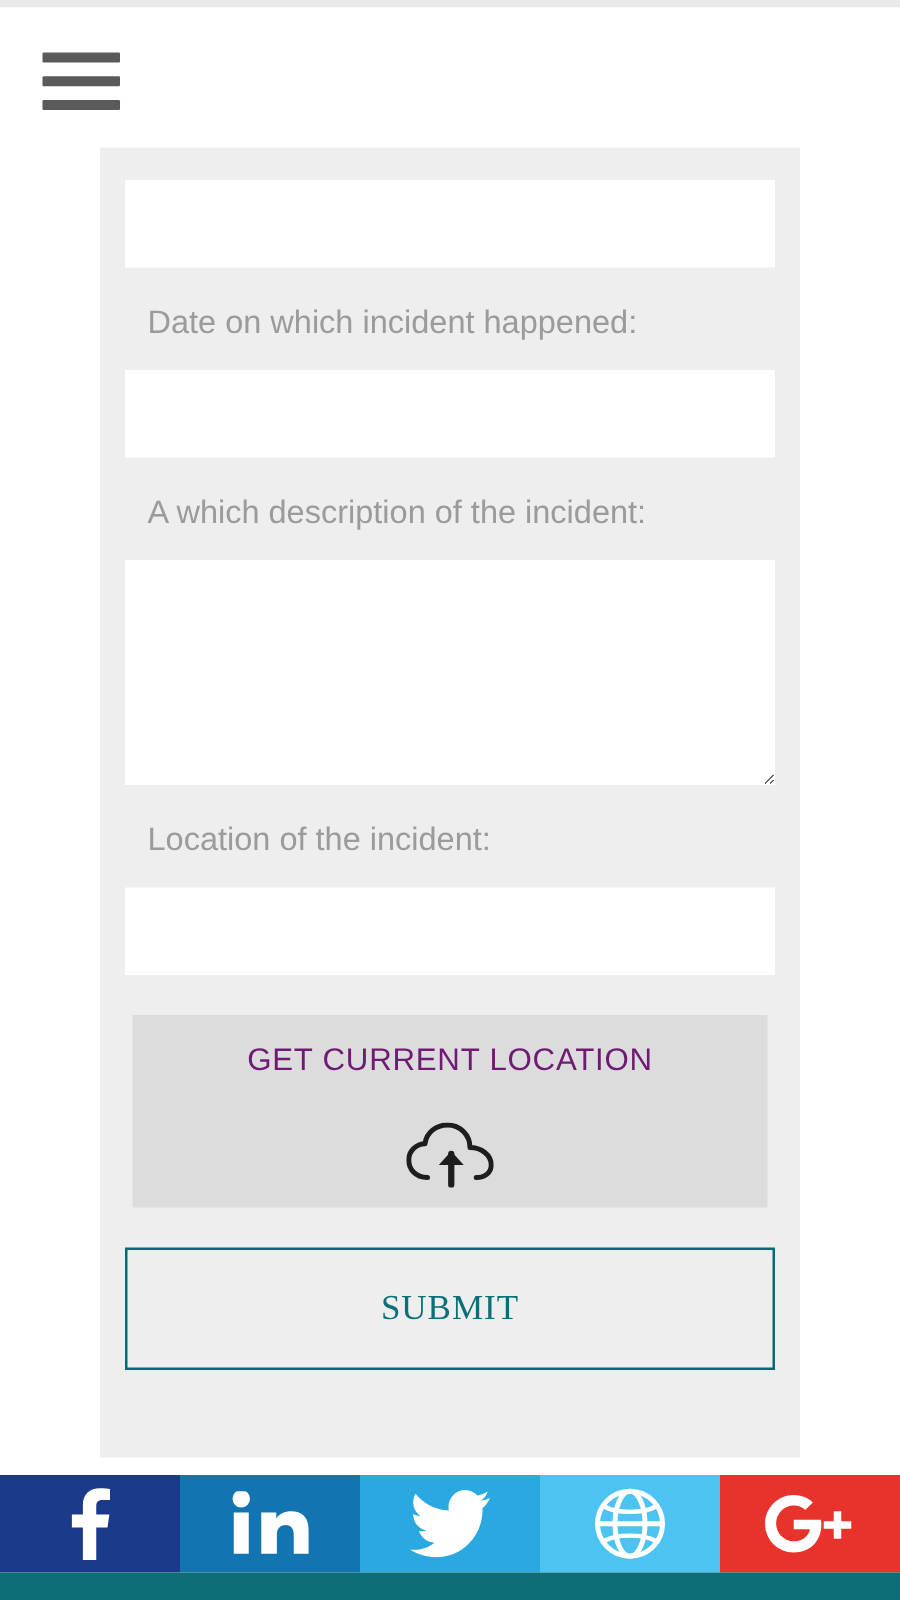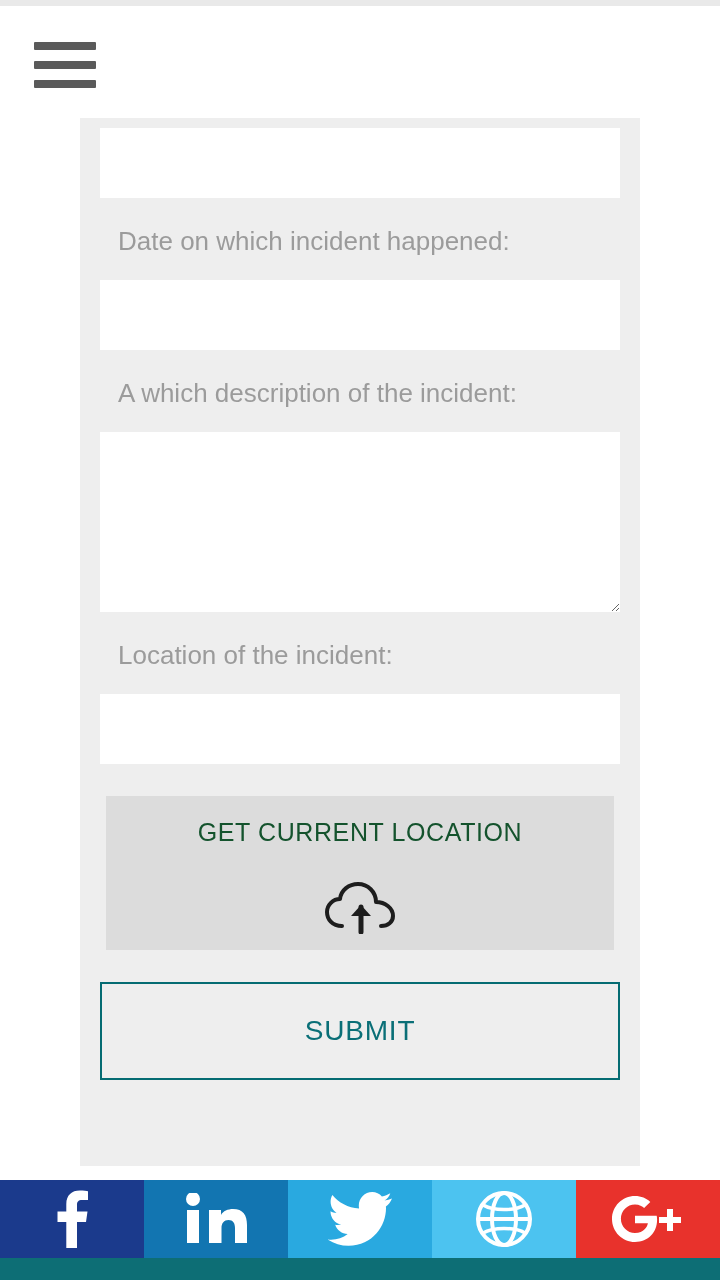--- a/index.html
+++ b/index.html
@@ -39,21 +39,21 @@
     width: 100%;
     background: #5a5a5a;
     border-radius: 1px;
   }
   
   .form-card {
     position: absolute;
     left: 80px; top: 118px;
     width: 560px; height: 1048px;
     background: #eeeeee;
-    padding: 0 20px;
+    padding: 16px 20px;
   }
   .field-input {
     width: 520px;
     height: 70px;
     background: #ffffff;
     border: none;
     margin-top: 0;
     display: block;
   }
   .input-top { margin-top: 10px; }
@@ -70,21 +70,21 @@
     height: 180px;
     background: #ffffff;
     border: none;
     display: block;
   }
   .btn-location {
     width: 508px;
     height: 72px;
     margin: 32px auto 0 auto;
     background: #dcdcdc;
-    color: #14532d;
+    color: #701a75;
     font-size: 25px;
     letter-spacing: 0.6px;
     display: flex; align-items: center; justify-content: center;
     border: none;
     cursor: pointer;
     font-family: "Liberation Sans", sans-serif;
   }
   .upload-label {
     font-size: 26px;
     color: #9b9b9b;
@@ -104,21 +104,21 @@
     width: 520px;
     height: 98px;
     margin: 32px auto 16px auto;
     background: #eeeeee;
     border: 2px solid #046b72;
     color: #0a6f77;
     font-size: 28px;
     letter-spacing: 0.8px;
     display: flex; align-items: center; justify-content: center;
     cursor: pointer;
-    font-family: Liberation Sans, sans-serif;
+    font-family: Liberation Serif, serif;
   }
   
   .social-bar {
     position: absolute;
     left: 0; bottom: 22px;
     width: 720px; height: 78px;
     display: flex;
   }
   .social-cell {
     flex: 1 1 0;

